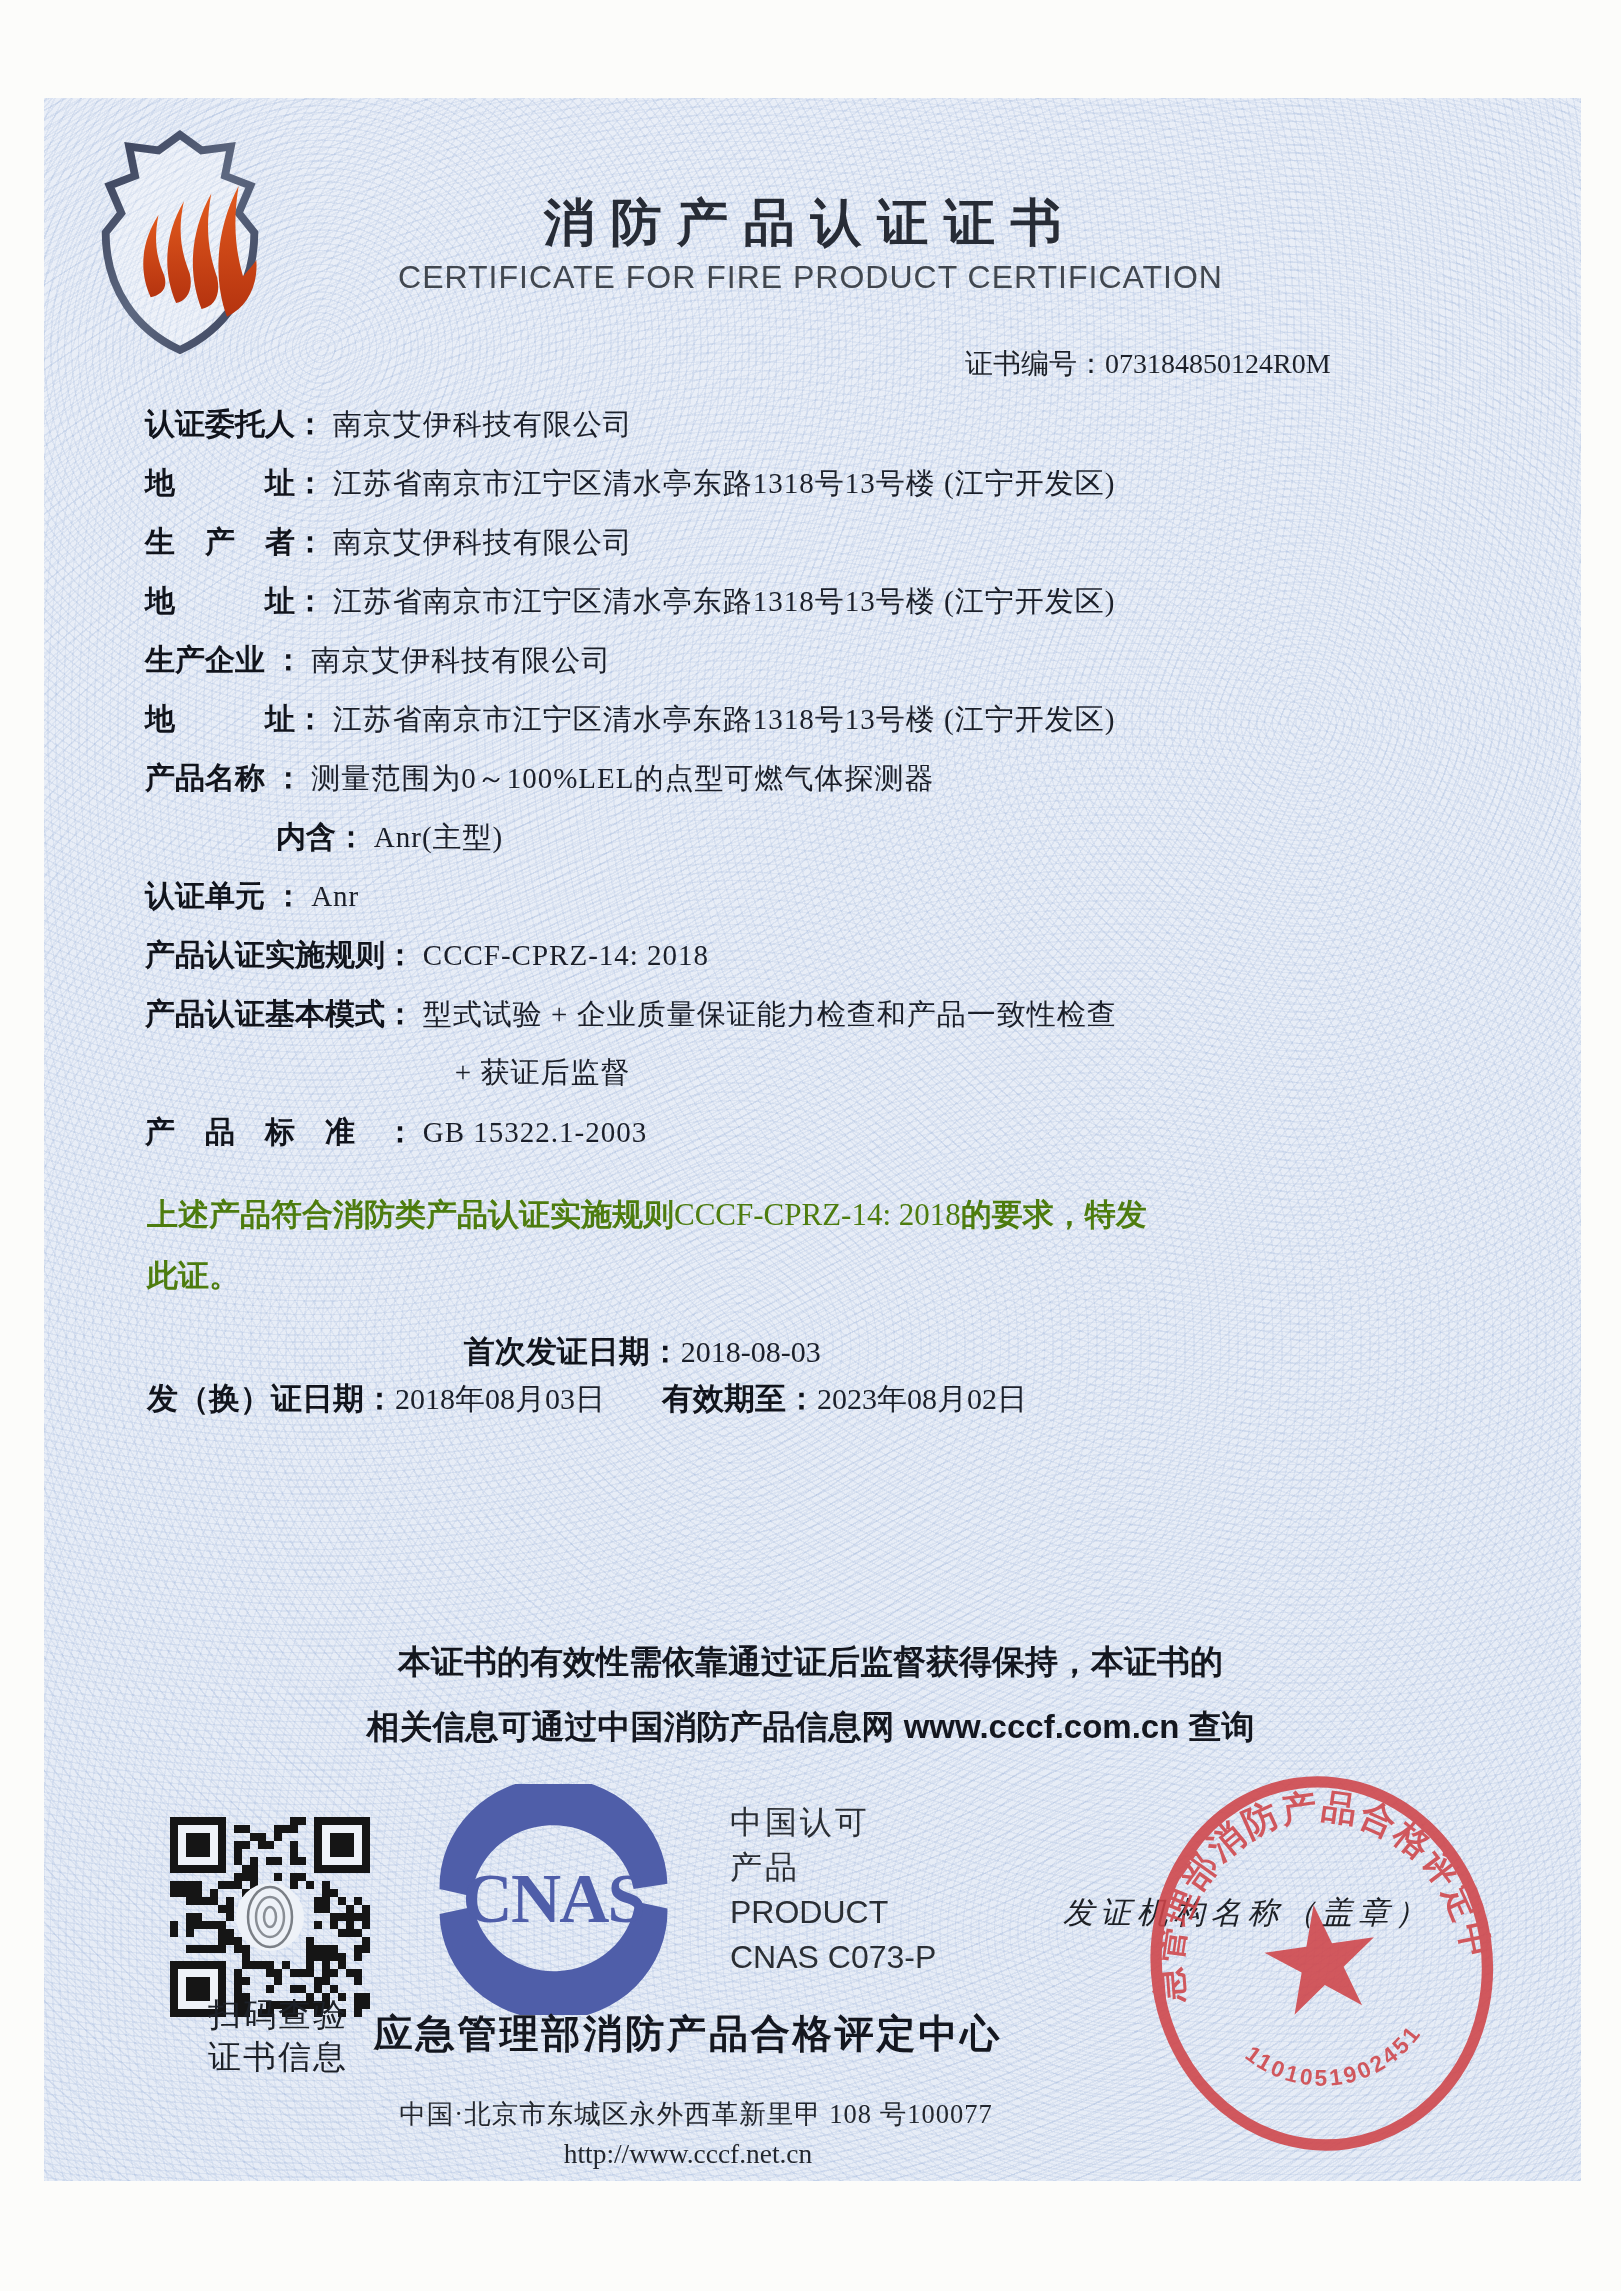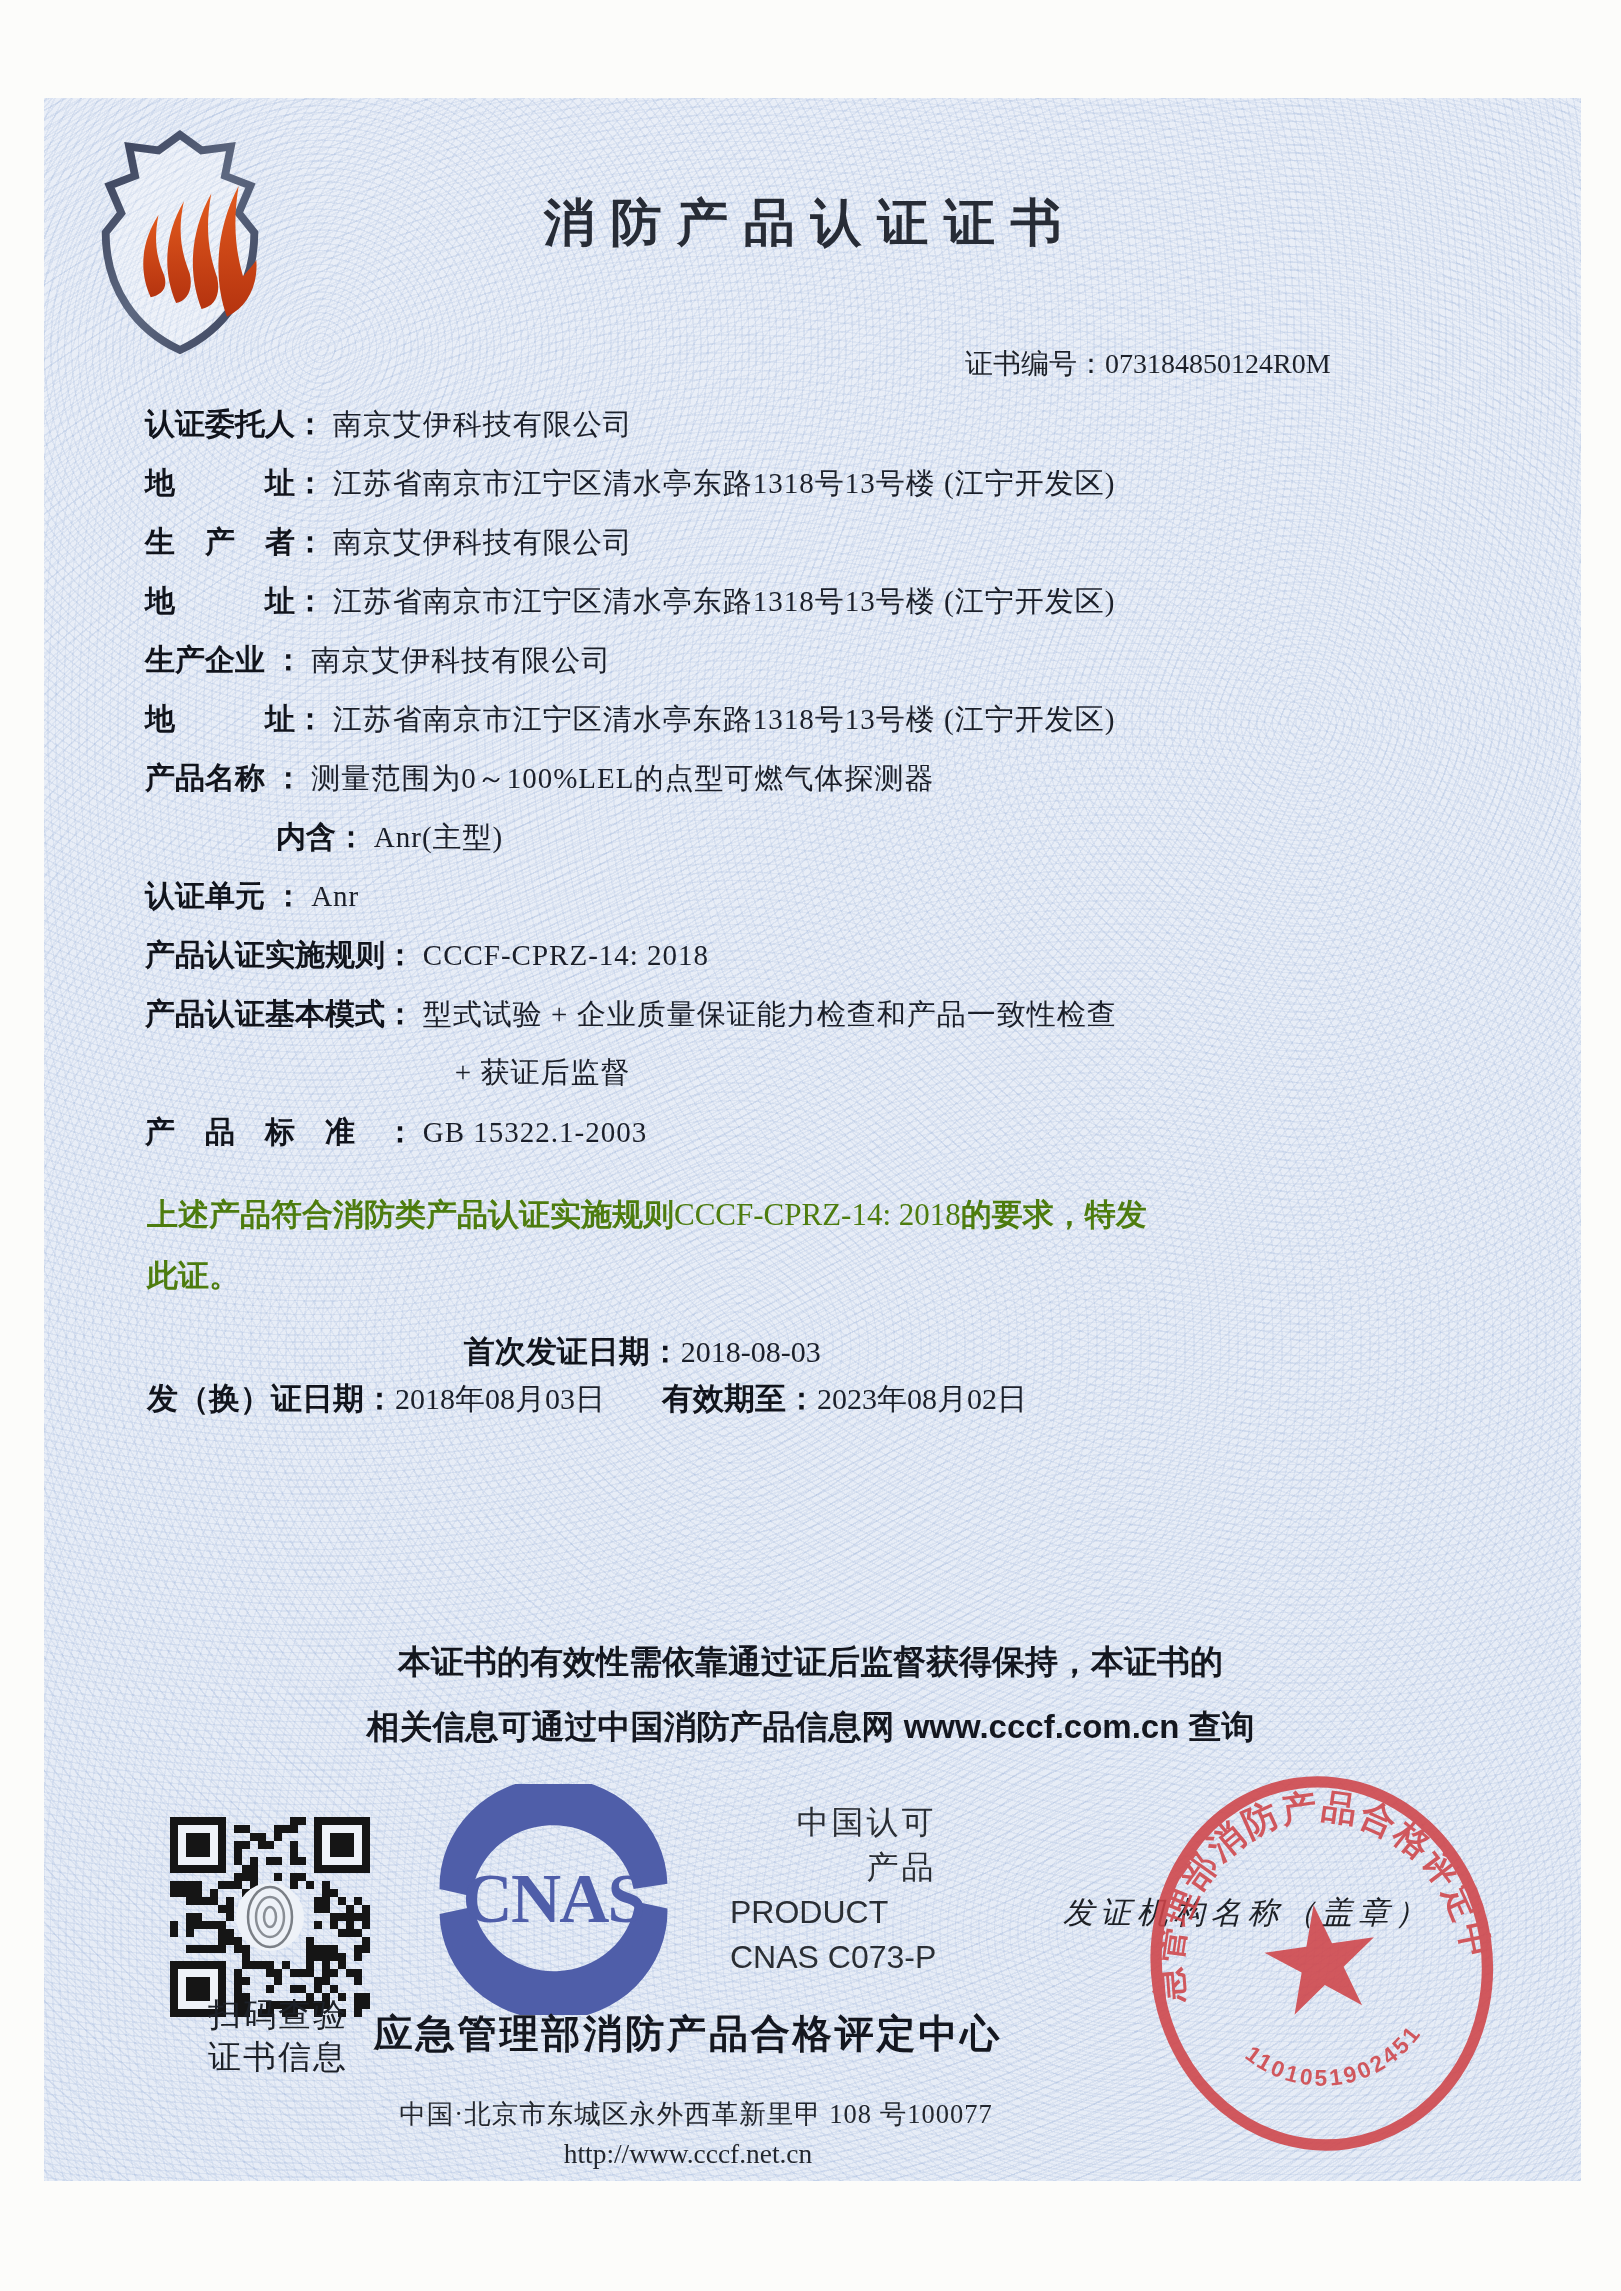--- a/index.html
+++ b/index.html
@@ -62,21 +62,21 @@
 
   
   .qr { left:170px; top:1817px; width:200px; height:200px; }
   .qr svg { width:100%; height:100%; }
   .qr-caption {
     left:208px; top:1994px; font-size:33px; line-height:42px; color:#1c2027;
     letter-spacing:2px;
   }
   .cnas-logo { left:420px; top:1784px; width:267px; height:225px; }
   .accred { left:730px; top:1800px; font-size:32px; line-height:45px; color:#2a2e34; }
-  .accred .zh { letter-spacing:2.9px;text-align:right; }
+  .accred .zh { letter-spacing:2.9px; }
   .issuer {
     left:688px; top:2007px; transform:translateX(-50%);
     font-size:39px; font-weight:bold; color:#14171f; letter-spacing:2.9px; white-space:nowrap;
   }
   .addr {
     left:696px; top:2096px; transform:translateX(-50%); white-space:nowrap;
     font-size:26.5px; color:#23272e; font-family:"Liberation Serif", serif; letter-spacing:1px;
   }
   .addr .post { }
   .url {
@@ -111,20 +111,21 @@
       </defs>
       <path d="M92 10 L70 26 L40 22 L46 52 L20 62 L32 90 L16 110 C16 168 48 210 92 230 C136 210 168 168 168 110 L152 90 L164 62 L138 52 L144 22 L114 26 Z" fill="rgba(255,255,255,.25)" stroke="url(#sg)" stroke-width="8" stroke-linejoin="miter"></path>
       <path d="M62 176 C50 150 52 120 70 92 C64 122 70 140 76 154 C80 168 72 174 62 176 Z" fill="url(#fg)"></path>
       <path d="M88 182 C74 150 76 112 96 78 C88 114 96 136 102 152 C106 170 98 180 88 182 Z" fill="url(#fg)"></path>
       <path d="M114 188 C100 152 102 110 124 70 C116 112 124 138 130 156 C134 176 126 186 114 188 Z" fill="url(#fg)"></path>
       <path d="M140 196 C126 158 128 108 152 62 C144 110 152 140 158 160 C150 158 162 150 170 138 C172 162 162 186 140 196 Z" fill="url(#fg)"></path>
     </svg>
   </div>
 
   <div class="abs title">消防产品认证证书</div>
+  <div class="abs subtitle">CERTIFICATE FOR FIRE PRODUCT CERTIFICATION</div>
   <div class="abs cert-no"><span>证书编号：</span><span>073184850124R0M</span></div>
 
   <div class="abs fields">
     <div class="frow"><span class="lab">认证委托人：</span><span class="val">南京艾伊科技有限公司</span></div>
     <div class="frow"><span class="lab">地　　　址：</span><span class="val">江苏省南京市江宁区清水亭东路1318号13号楼 (江宁开发区)</span></div>
     <div class="frow"><span class="lab">生　产　者：</span><span class="val">南京艾伊科技有限公司</span></div>
     <div class="frow"><span class="lab">地　　　址：</span><span class="val">江苏省南京市江宁区清水亭东路1318号13号楼 (江宁开发区)</span></div>
     <div class="frow"><span class="lab">生产企业 ：</span><span class="val">南京艾伊科技有限公司</span></div>
     <div class="frow"><span class="lab">地　　　址：</span><span class="val">江苏省南京市江宁区清水亭东路1318号13号楼 (江宁开发区)</span></div>
     <div class="frow"><span class="lab">产品名称 ：</span><span class="val">测量范围为0～100%LEL的点型可燃气体探测器</span></div>

